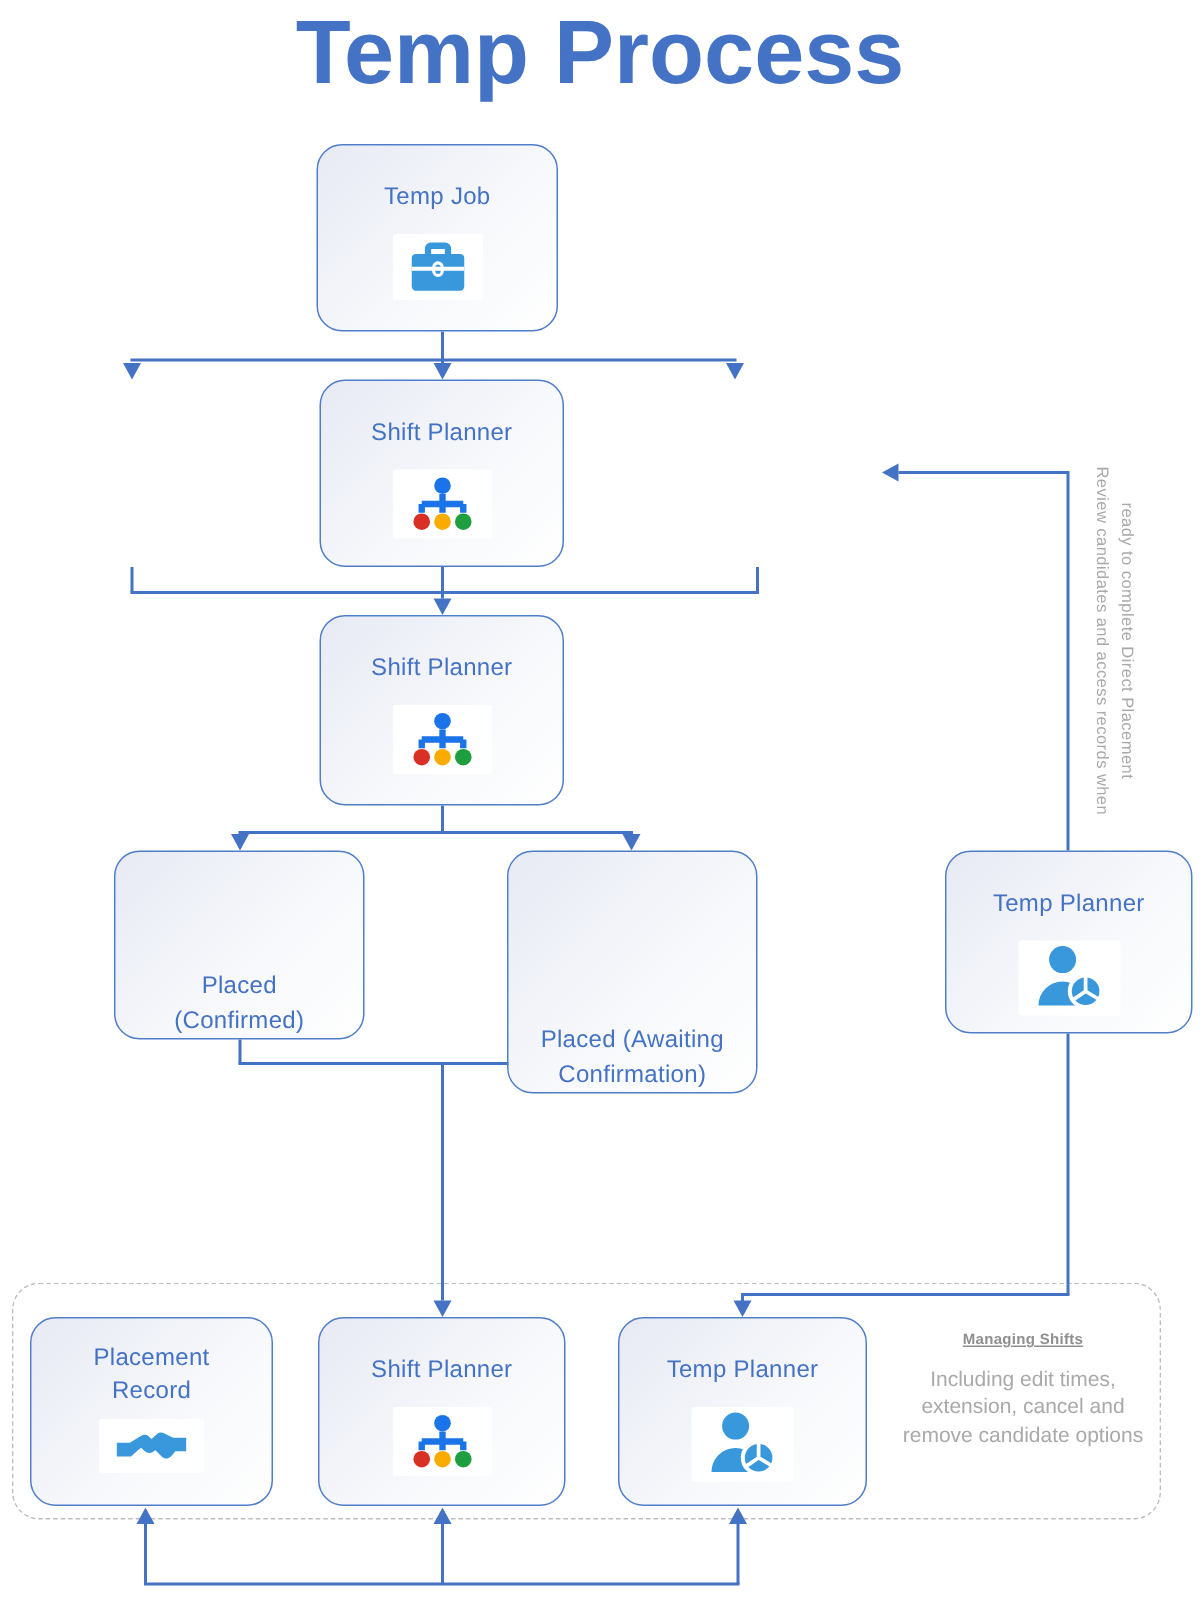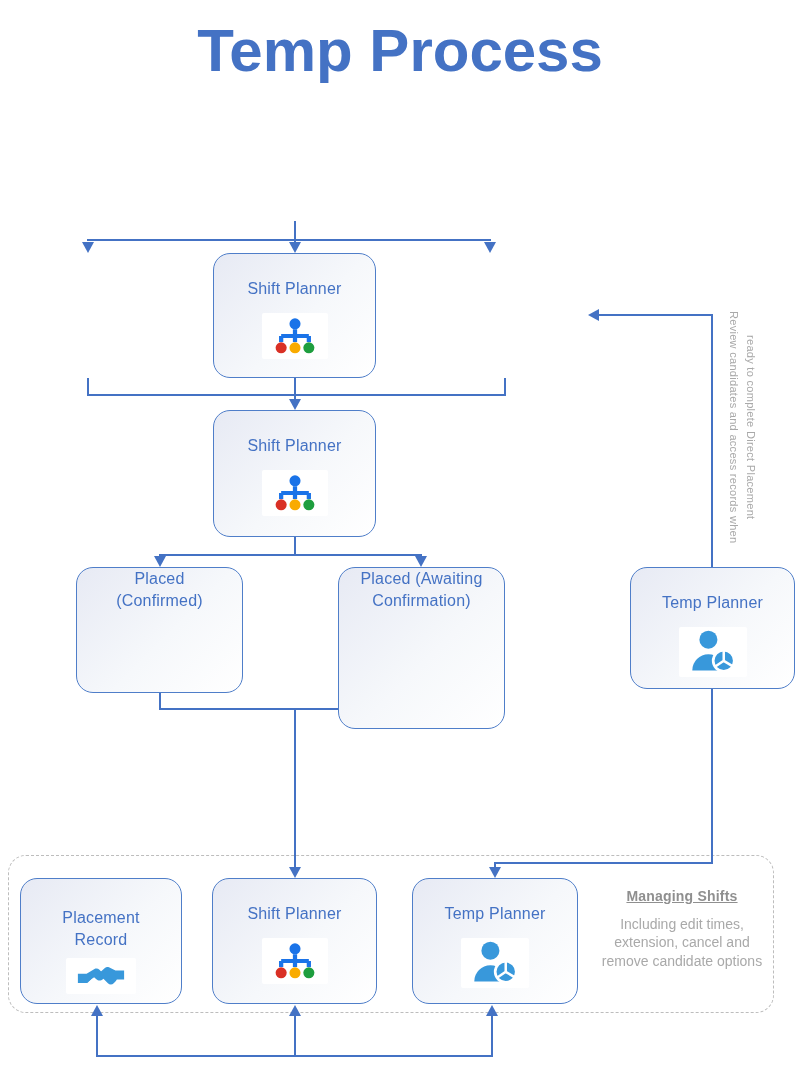--- a/index.html
+++ b/index.html
@@ -1,27 +1,27 @@
 <!DOCTYPE html>
 <html style="--accent-blue: #4472C4; --icon-blue: #3898DB; --org-blue: #1A73E8; --org-red: #D93025; --org-amber: #F9AB00; --org-green: #1E9E3E; --note-gray: #A9A9A9; --dashed-gray: #BDBDBD;"><head>
 <meta charset="utf-8">
 <style>
   html,body{margin:0;padding:0;background:#fff;font-family:"Liberation Sans",sans-serif;}
   #canvas{position:relative;width:800px;height:1076px;background:#fff;overflow:hidden;}
 
   .page-title{position:absolute;top:0;left:0;width:100%;text-align:center;
-    font-size:60px;font-weight:bold;letter-spacing:0px;color:var(--accent-blue,#4472C4);margin-top:16px;}
+    font-size:60px;font-weight:bold;letter-spacing:0px;color:var(--accent-blue,#4472C4);}
 
   
   .node{position:absolute;box-sizing:border-box;border:1.5px solid #4f7ec9;border-radius:17px;
     background:linear-gradient(135deg,#e7eaf4 0%,#f6f8fb 55%,#ffffff 100%);
     display:flex;flex-direction:column;align-items:center;justify-content:flex-start;
     padding-top:24px;color:var(--accent-blue,#4472C4);font-size:16px;text-align:center;}
   .node .label{line-height:1.4;padding:0 13px;letter-spacing:.2px;}
-  .node.center{justify-content:flex-start;padding-top:0;}
+  .node.center{justify-content:flex-end;padding-top:0;}
   .icon-wrap{margin-top:13px;background:#fff;padding:2px 9px;border-radius:2px;line-height:0;}
 
   
   .ln{position:absolute;background:var(--accent-blue,#4472C4);}
   .ah{position:absolute;width:0;height:0;}
   .ah.down{border-left:6px solid transparent;border-right:6px solid transparent;
     border-top:11px solid var(--accent-blue,#4472C4);}
   .ah.up{border-left:6px solid transparent;border-right:6px solid transparent;
     border-bottom:11px solid var(--accent-blue,#4472C4);}
   .ah.left{border-top:6px solid transparent;border-bottom:6px solid transparent;
@@ -29,21 +29,21 @@
 
   .dashed-zone{position:absolute;left:8px;top:855px;width:764px;height:156px;
     border:1.5px dashed var(--dashed-gray,#BDBDBD);border-radius:18px;}
 
   .side-note{position:absolute;left:728px;top:296px;height:262px;display:flex;
     flex-direction:row;gap:5px;align-items:center;}
   .side-note span{writing-mode:vertical-rl;font-size:11px;letter-spacing:.3px;
     color:var(--note-gray,#A9A9A9);white-space:nowrap;}
 
   .managing{position:absolute;left:594px;top:888px;width:176px;text-align:center;}
-  .managing .heading{font-size:14px;font-weight:bold;text-decoration:underline;
+  .managing .heading{font-size:10px;font-weight:bold;text-decoration:underline;
     color:#8f8f8f;letter-spacing:.2px;}
   .managing .body{margin-top:11px;font-size:14px;line-height:1.32;
     color:var(--note-gray,#A9A9A9);}
 </style>
 </head>
 <body>
 
 <svg width="0" height="0" style="position:absolute">
   <defs>
     <g id="ic-briefcase">
@@ -118,20 +118,28 @@
   <div class="ah down" style="left:489px;top:867px"></div>
 
   <div class="ln" style="left:96px;top:1055px;width:397px;height:2px"></div>
   <div class="ln" style="left:96px;top:1016px;width:2px;height:40px"></div>
   <div class="ah up" style="left:91px;top:1005px"></div>
   <div class="ln" style="left:294px;top:1016px;width:2px;height:40px"></div>
   <div class="ah up" style="left:289px;top:1005px"></div>
   <div class="ln" style="left:491px;top:1016px;width:2px;height:40px"></div>
   <div class="ah up" style="left:486px;top:1005px"></div>
 
+  <div class="node" style="left:211px;top:96px;width:161px;height:125px">
+    <div class="label">Temp Job</div>
+    <div class="icon-wrap">
+      <svg width="42" height="40" viewBox="0 0 24 22">
+          <use href="#ic-briefcase"></use>
+        </svg>
+    </div>
+  </div>
 
 
   <div class="node" style="left:213px;top:253px;width:163px;height:125px">
     <div class="label">Shift Planner</div>
     <div class="icon-wrap">
       <svg width="48" height="42" viewBox="0 0 26 20">
           <use href="#ic-org"></use>
         </svg>
     </div>
   </div>
@@ -156,21 +164,21 @@
 
   <div class="node" style="left:630px;top:567px;width:165px;height:122px">
     <div class="label">Temp Planner</div>
     <div class="icon-wrap">
       <svg width="50" height="46" viewBox="0 0 26 24">
           <use href="#ic-person-pie"></use>
         </svg>
     </div>
   </div>
 
-  <div class="node" style="left:20px;top:878px;width:162px;height:126px;padding-top:28px">
+  <div class="node" style="left:20px;top:878px;width:162px;height:126px;padding-top:16px">
     <div class="label" style="max-width:108px">Placement Record</div>
     <div class="icon-wrap" style="margin-top:6px">
       <svg width="52" height="32" viewBox="0 0 36 20">
           <use href="#ic-handshake"></use>
         </svg>
     </div>
   </div>
 
   <div class="node" style="left:212px;top:878px;width:165px;height:126px">
     <div class="label">Shift Planner</div>

